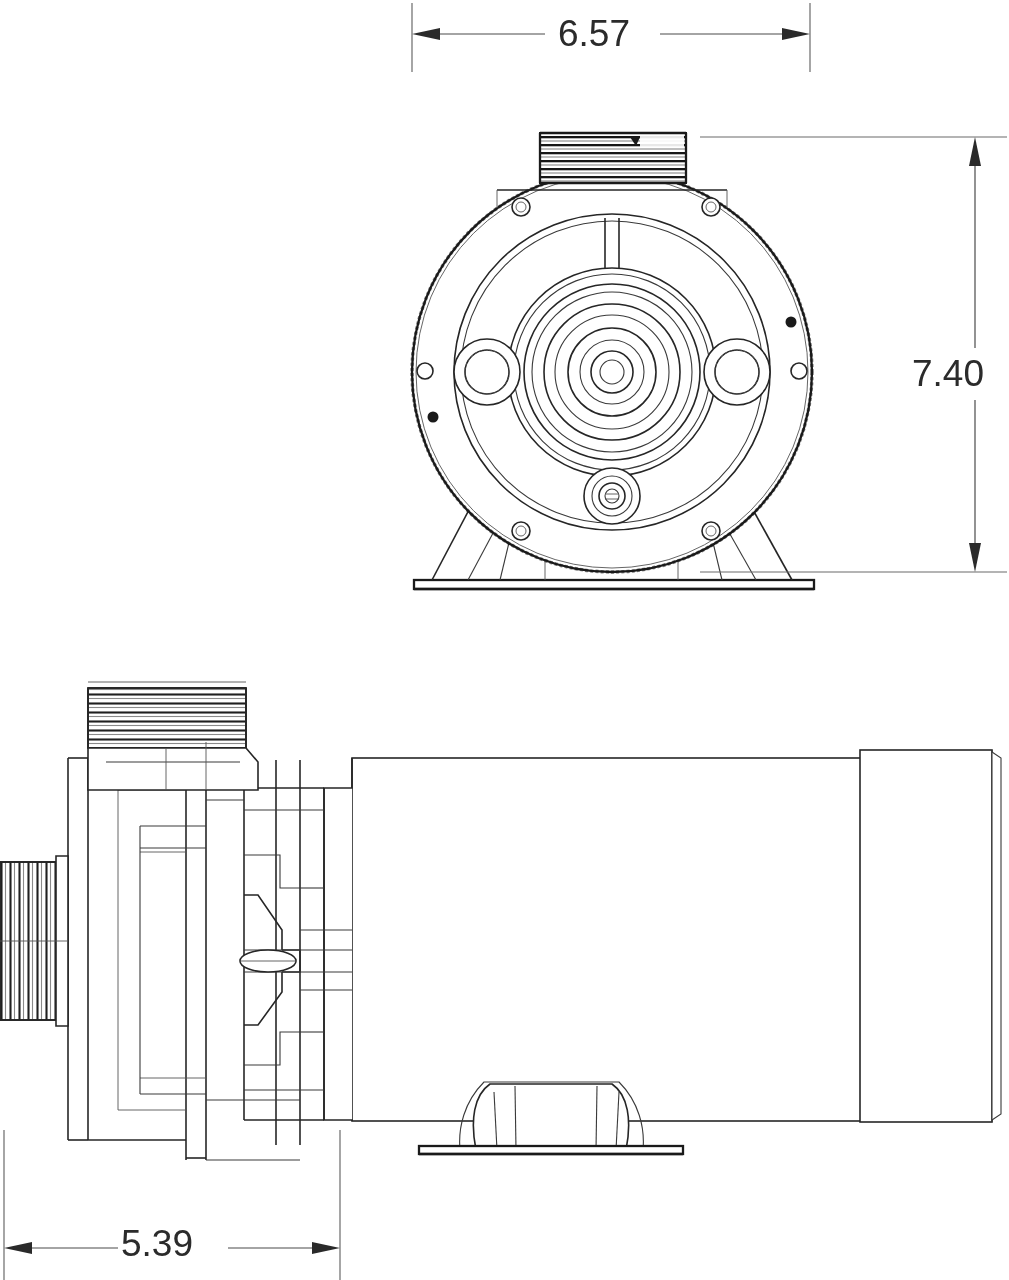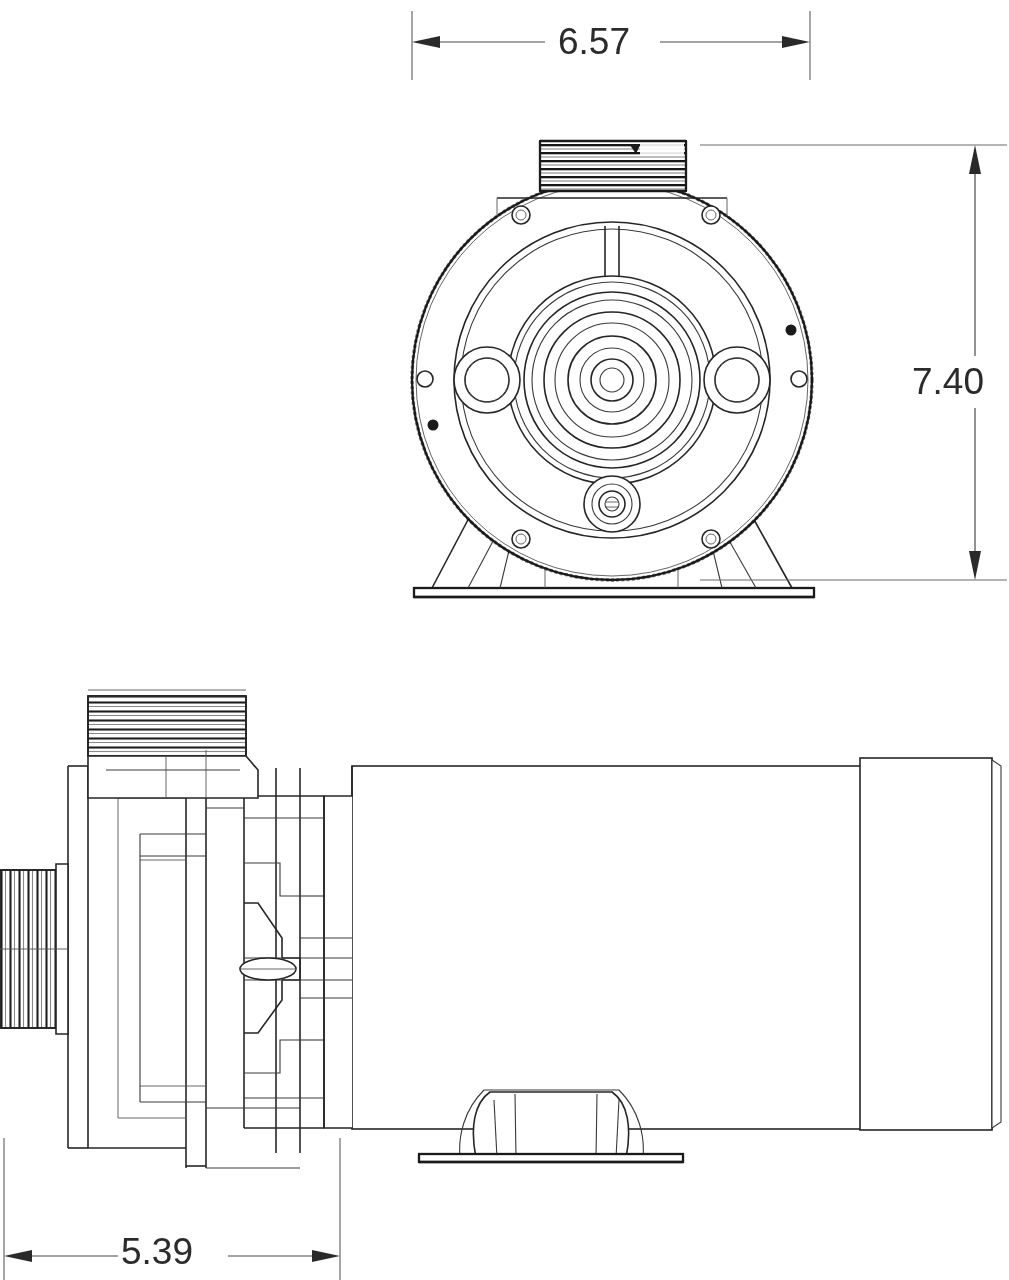--- a/index.html
+++ b/index.html
@@ -10,21 +10,21 @@
   }
   body {
     width: 1009px;
     height: 1280px;
     font-family: "Liberation Sans", sans-serif;
     overflow: hidden;
     position: relative;
   }
   #drawing-root {
     position: absolute;
-    top: 8px;
+    top: 0;
     left: 0;
     width: 1009px;
     height: 1060px;
   }
   svg#tech-drawing {
     display: block;
     width: 1009px;
     height: 1280px;
     background: #ffffff;
   }

